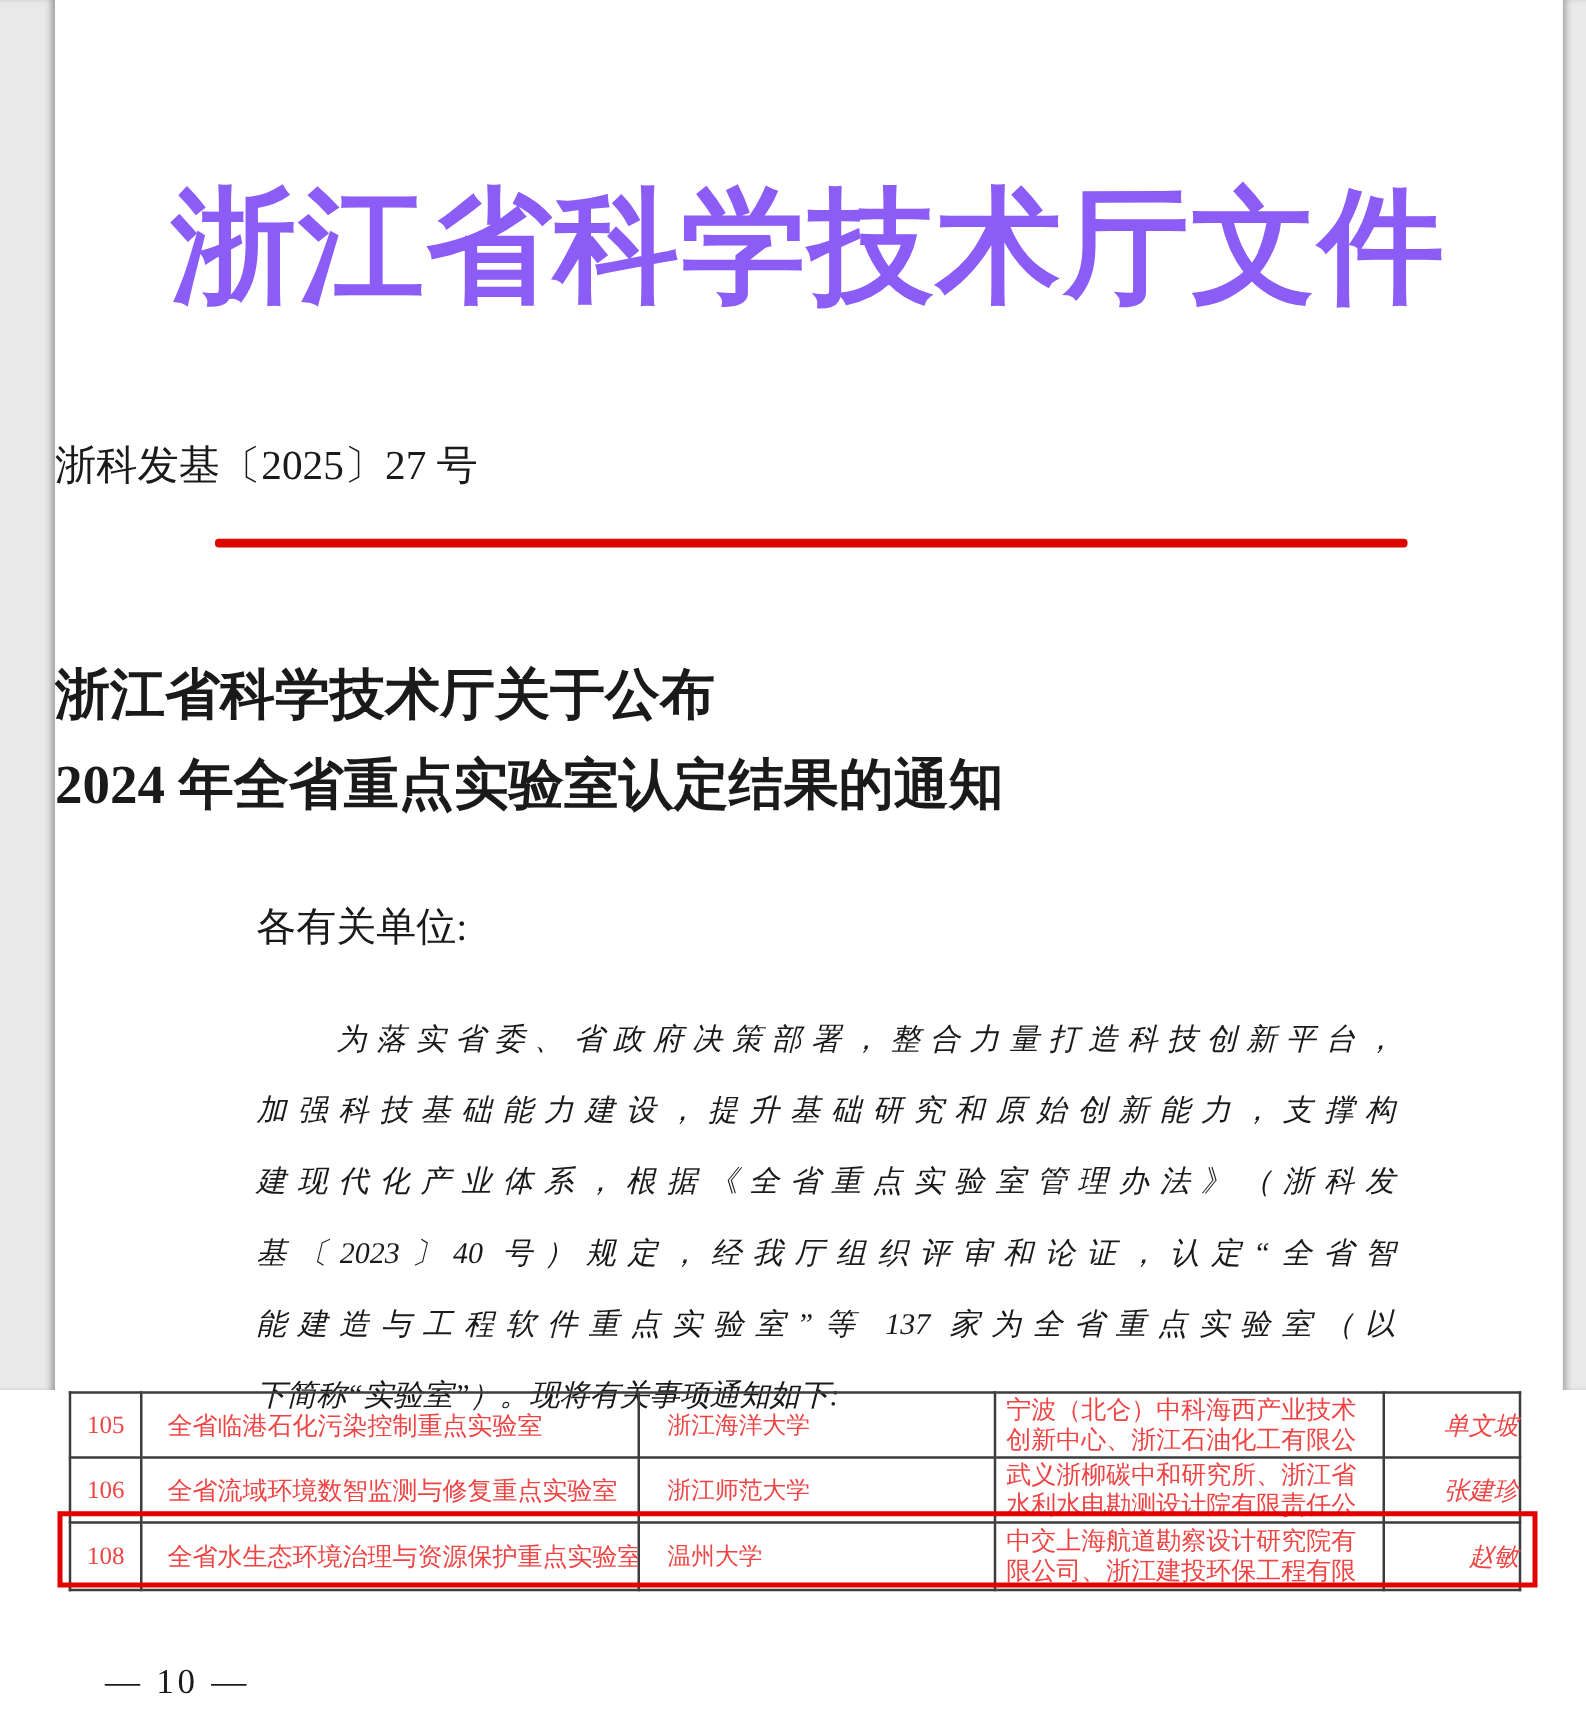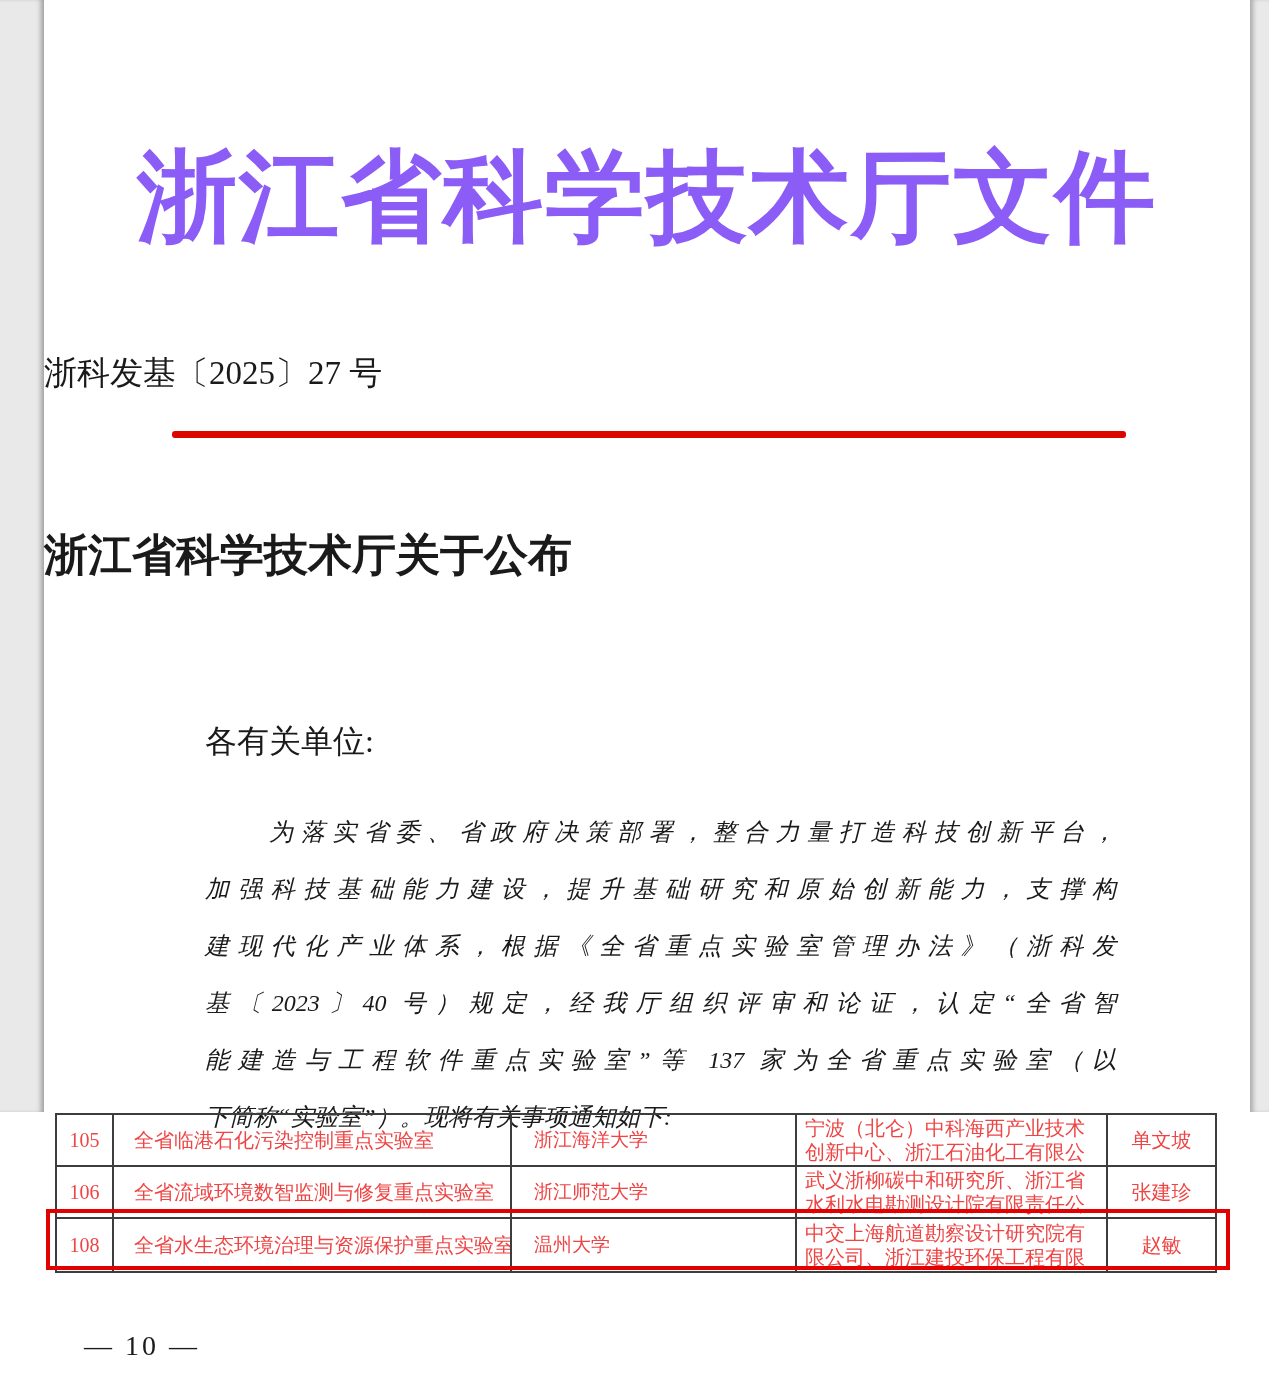--- a/index.html
+++ b/index.html
@@ -52,21 +52,21 @@
     border-collapse: collapse; table-layout: fixed;
     font-size: 20px; color: #ef4444;
   }
   .lab-table td { border: 2px solid #3d3d3d; padding: 0; vertical-align: middle; }
   .row-a { height: 50px; }
   .row-b { height: 54px; }
   .c-no { text-align: center; }
   .c-lab div { padding-left: 20px; white-space: nowrap; overflow: hidden; }
   .c-host div { padding-left: 22px; font-size: 19px; white-space: nowrap; overflow: hidden; }
   .c-partner div { padding: 1px 5px 1px 8px; line-height: 24px; max-height: 50px; overflow: hidden; word-break: break-all; }
-  .c-director { text-align: center; }
+  .c-director { text-align: right; font-style: italic; }
 
   .highlight-box {
     position: absolute; left: 46px; top: 1209px; width: 1184px; height: 61px;
     border: 4px solid #e30000; background: transparent; z-index: 5;
   }
   .page-number {
     position: absolute; left: 84px; top: 1330px;
     font-size: 28px; letter-spacing: 3px; white-space: nowrap;
   }
 </style>
@@ -79,20 +79,21 @@
   <div class="strip strip-right"></div>
 
   <div class="agency-title" style="color: #8b5cf6;">浙江省科学技术厅文件</div>
 
   <div class="doc-number">浙科发基〔2025〕27 号</div>
 
   <div class="red-divider" style="background: rgb(220, 5, 0);"></div>
 
   <div class="notice-title">
     <div>浙江省科学技术厅关于公布</div>
+    <div>2024 年全省重点实验室认定结果的通知</div>
   </div>
 
   <div class="salutation">各有关单位:</div>
 
   <div class="body-text">
     <div class="bl indent">为落实省委、省政府决策部署，整合力量打造科技创新平台，</div>
     <div class="bl">加强科技基础能力建设，提升基础研究和原始创新能力，支撑构</div>
     <div class="bl">建现代化产业体系，根据《全省重点实验室管理办法》（浙科发</div>
     <div class="bl">基〔2023〕40 号）规定，经我厅组织评审和论证，认定“全省智</div>
     <div class="bl">能建造与工程软件重点实验室”等 137 家为全省重点实验室（以</div>

